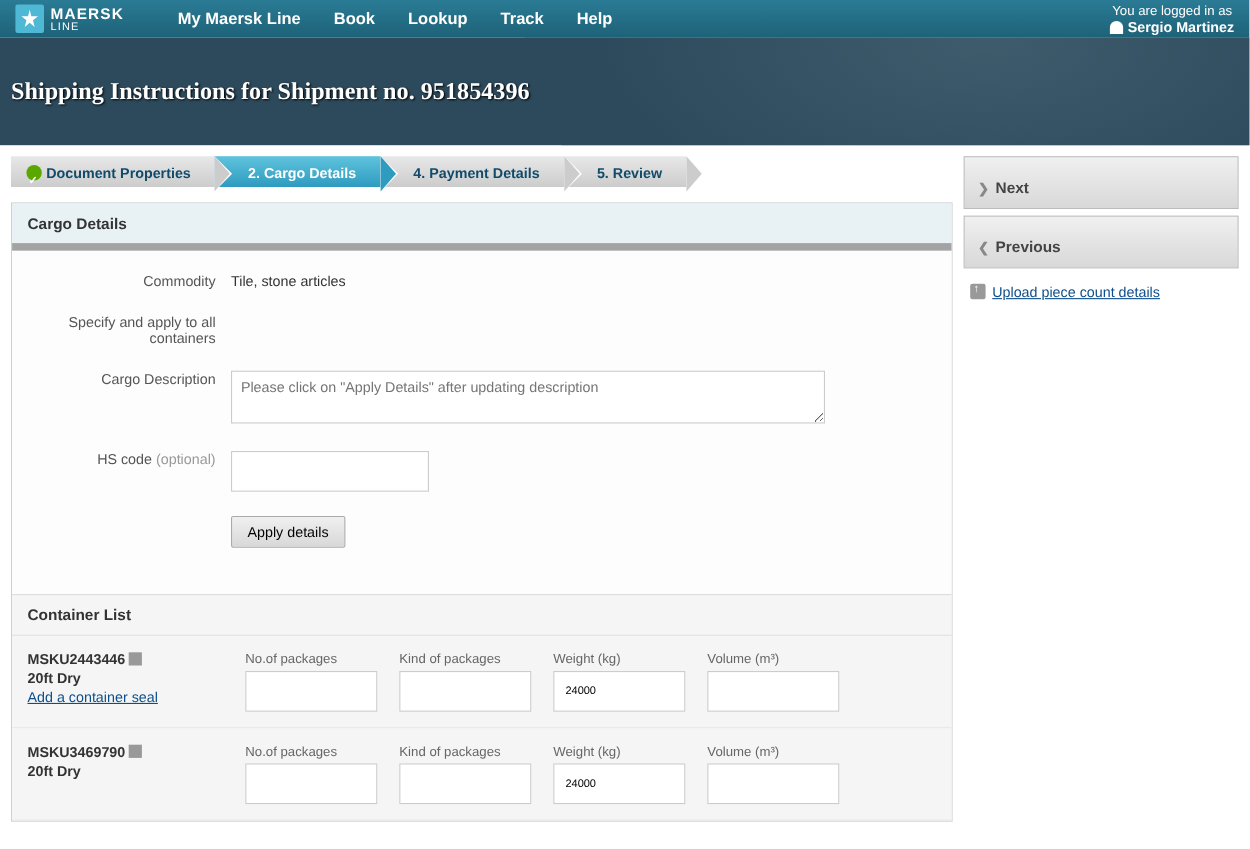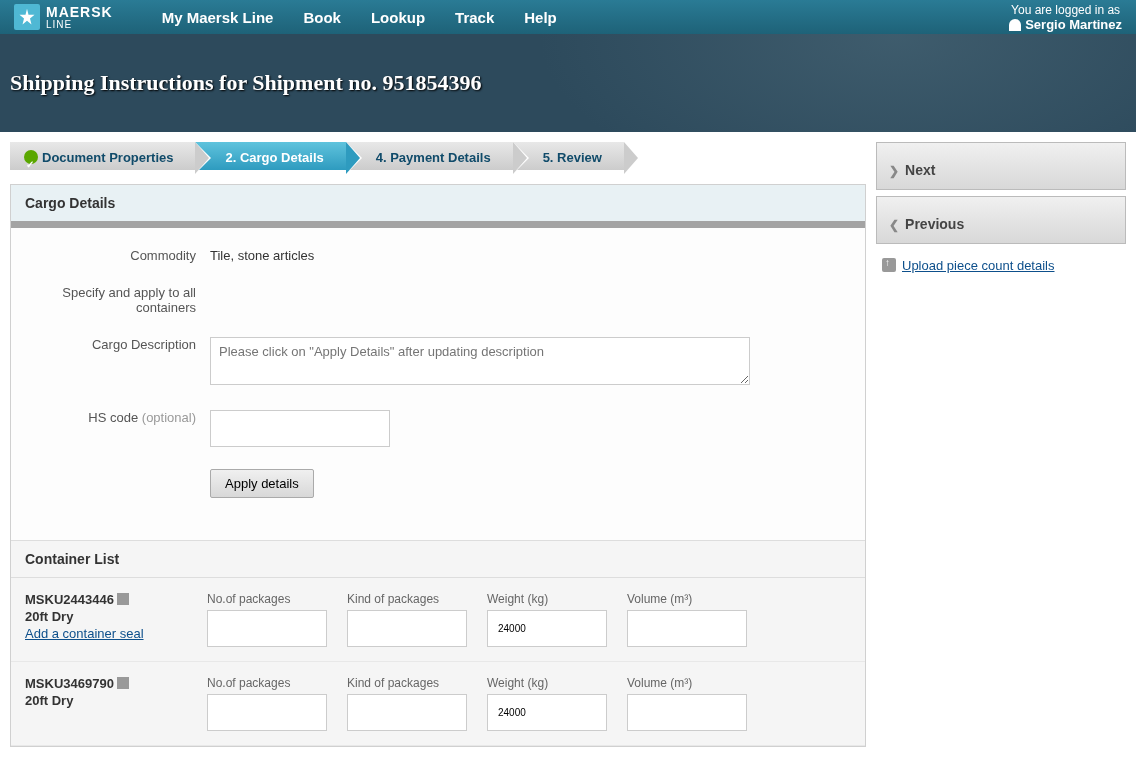--- a/index.html
+++ b/index.html
@@ -60,21 +60,21 @@
 .radio-opt { display: flex; align-items: center; gap: 8px; margin-bottom: 14px; }
 .radio-opt input { accent-color: #333; }
 textarea { width: 540px; height: 48px; border: 1px solid #ccc; padding: 6px 8px; font-family: inherit; font-size: 13px; color: #999; resize: both; }
 input[type=text] { border: 1px solid #ccc; height: 37px; padding: 0 10px; font-size: 10px; }
 .hs-input { width: 180px; }
 .btn { background: linear-gradient(to bottom, #f0f0f0, #d8d8d8); border: 1px solid #aaa; padding: 6px 14px; font-size: 13px; cursor: pointer; border-radius: 2px; }
 
 
 .clist-hd { background: #f5f5f5; border-top: 1px solid #ddd; border-bottom: 1px solid #ddd; padding: 10px 14px; font-weight: bold; font-size: 14px; }
 .clist-body { background: #f5f5f5; }
-.crow { display: flex; padding: 14px; gap: 12px; border-bottom: 1px solid #e8e8e8; }
+.crow { display: flex; padding: 14px; gap: 28px; border-bottom: 1px solid #e8e8e8; }
 .crow-left { width: 170px; }
 .cnum { font-weight: bold; font-size: 13px; }
 .edit-icon { display: inline-block; width: 12px; height: 12px; background: #999; margin-left: 3px; vertical-align: -1px; }
 .ctype { font-weight: bold; font-size: 13px; margin-top: 2px; }
 .cseal { font-size: 13px; margin-top: 2px; }
 .cseal a { color: #0d4f8b; text-decoration: underline; }
 .crow-fields { display: flex; gap: 20px; }
 .cfld { width: 120px; }
 .cfld-lbl { font-size: 12px; color: #666; margin-bottom: 4px; }
 .cfld input { width: 100%; }

